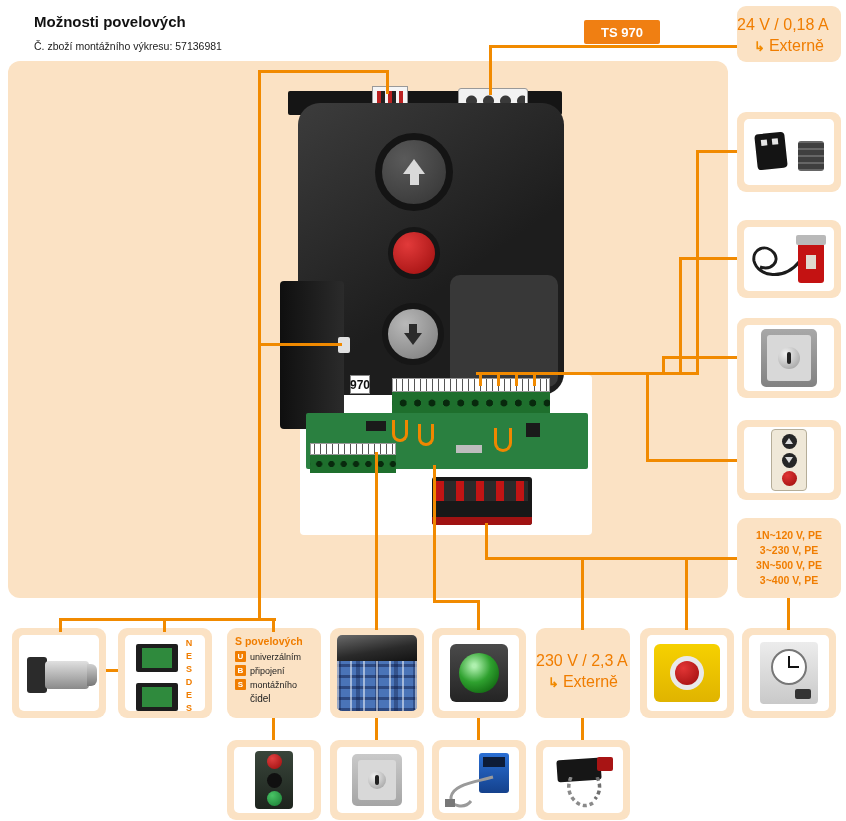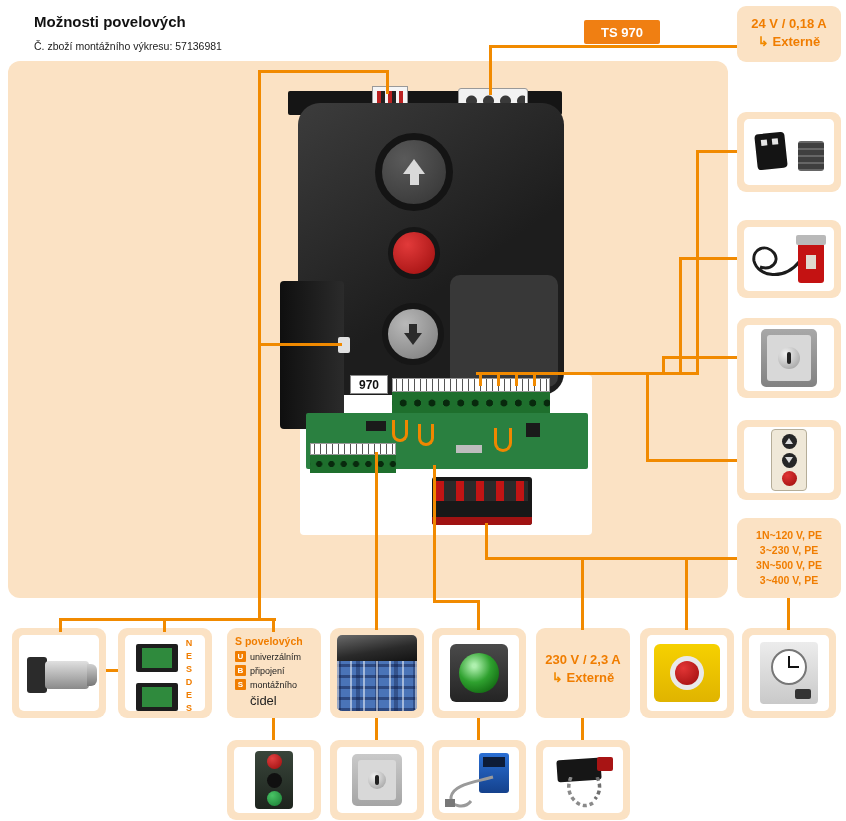--- a/index.html
+++ b/index.html
@@ -2,37 +2,37 @@
 <html><head>
 <meta charset="utf-8">
 <style>
   *{margin:0;padding:0;box-sizing:border-box}
   html,body{width:846px;height:821px}
   body{position:relative;background:#fff;font-family:"Liberation Sans",sans-serif;overflow:hidden}
   .line{position:absolute;background:#F18A00;z-index:4}
   .pbox{position:absolute;background:#FBE2C4;border-radius:9px;z-index:3}
   .panel{position:absolute;background:#FBE2C4;border-radius:12px;z-index:1}
   .inner{position:absolute;inset:7px;background:#fff;border-radius:5px;overflow:hidden}
-  .tx1{color:#F07D00;font-weight:bold;font-size:13px;text-align:center}
+  .tx1{color:#F07D00;font-weight:normal;font-size:16px;text-align:left}
   .txrow{display:flex;align-items:center;justify-content:center;gap:4px;margin-top:3px}
   .arrow{color:#F18A00;font-weight:bold;font-size:13px;line-height:11px}
   .powline{color:#F07D00;font-weight:bold;font-size:10.5px;text-align:center;line-height:15px}
   .pbtn{width:15px;height:15px;border-radius:50%;display:flex;align-items:center;justify-content:center}
   .tri-up{width:0;height:0;border-left:4px solid transparent;border-right:4px solid transparent;border-bottom:6px solid #ddd}
   .tri-dn{width:0;height:0;border-left:4px solid transparent;border-right:4px solid transparent;border-top:6px solid #ddd}
   .keysw{position:absolute;left:50%;top:50%;transform:translate(-50%,-50%);width:56px;height:58px;background:linear-gradient(#a8a8a8,#828282);border-radius:5px;padding:6px}
   .keysw-face{width:100%;height:100%;background:#d8d8d8;border-radius:3px;display:flex;align-items:center;justify-content:center}
   .keysw-cyl{width:22px;height:22px;border-radius:50%;background:radial-gradient(circle at 35% 30%,#f2f2f2,#979797);display:flex;align-items:center;justify-content:center}
   .keysw-slot{width:4px;height:12px;background:#222;border-radius:2px}
   .mini-pcb{width:42px;height:28px;background:#1d1d1d;border-radius:2px;position:relative}
   .mini-pcb::after{content:"";position:absolute;inset:4px 6px;background:#2f8a3d}
   .vtext{writing-mode:vertical-rl;text-orientation:upright;color:#F07D00;font-weight:bold;font-size:9px;letter-spacing:3px}
   .srow{display:flex;align-items:center;gap:4px;margin:3px 0;font-size:9px;color:#222}
   .skey{width:11px;height:11px;background:#F07D00;color:#fff;font-size:8px;font-weight:bold;display:flex;align-items:center;justify-content:center;border-radius:1px;flex:0 0 auto}
-  .sfoot{margin-left:15px;margin-top:1px;font-size:13px;color:#222}
+  .sfoot{margin-left:15px;margin-top:1px;font-size:10px;color:#222}
   .dev-abs{position:absolute}
 </style>
 </head>
 <body>
 
 <div class="dev-abs" style="left:34px;top:13px;font-size:15px;font-weight:bold;color:#111;z-index:5">Možnosti povelových</div>
 <div class="dev-abs" style="left:34px;top:40px;font-size:10.5px;color:#222;z-index:5">Č. zboží montážního výkresu: 57136981</div>
 <div class="dev-abs" style="left:584px;top:20px;width:76px;height:24px;background:#F07F12;color:#fff;font-weight:bold;font-size:13px;display:flex;align-items:center;justify-content:center;border-radius:2px;z-index:5">TS 970</div>
 
 <div class="panel" style="left:8px;top:61px;width:720px;height:537px"></div>
@@ -94,21 +94,21 @@
   </div>
   <div class="dev-abs" style="left:108px;top:152px;width:52px;height:52px;border-radius:50%;border:5px solid #161616;background:radial-gradient(circle at 35% 30%,#e23a3a,#9c0d0d)"></div>
   <div class="dev-abs" style="left:102px;top:228px;width:62px;height:62px;border-radius:50%;border:6px solid #161616;background:radial-gradient(circle at 35% 30%,#b9b9b9,#7a7a7a);display:flex;align-items:center;justify-content:center">
     <div style="display:flex;flex-direction:column;align-items:center">
       <div style="width:8px;height:9px;background:#2b2b2b"></div>
       <div style="width:0;height:0;border-left:9px solid transparent;border-right:9px solid transparent;border-top:12px solid #2b2b2b"></div>
     </div>
   </div>
   <div class="dev-abs" style="left:0;top:206px;width:64px;height:148px;background:linear-gradient(90deg,#0f0f0f,#2b2b2b);border-radius:4px"></div>
   <div class="dev-abs" style="left:58px;top:262px;width:12px;height:16px;background:#e0e0e0;border-radius:2px"></div>
-  <div class="dev-abs" style="left:70px;top:300px;width:38px;height:19px;background:#fff;border:1px solid #888;display:flex;align-items:center;justify-content:center;font-size:12px;font-weight:bold;color:#111">970</div>
+  <div class="dev-abs" style="left:70px;top:300px;width:20px;height:19px;background:#fff;border:1px solid #888;display:flex;align-items:center;justify-content:center;font-size:12px;font-weight:bold;color:#111">970</div>
   <div class="dev-abs" style="left:112px;top:303px;width:158px;height:14px;background:#fff;border:1px solid #999;background-image:repeating-linear-gradient(90deg,#555 0 1px,transparent 1px 6px);background-origin:content-box;padding:2px 3px"></div>
   <div class="dev-abs" style="left:112px;top:317px;width:158px;height:22px;background:#1e6f2d;background-image:radial-gradient(circle,#08290d 3.2px,transparent 3.8px);background-size:14.4px 100%;background-position:4px center"></div>
   <div class="dev-abs" style="left:26px;top:338px;width:282px;height:56px;background:#2a8040;border-radius:2px">
     <div class="dev-abs" style="left:60px;top:8px;width:20px;height:10px;background:#1a1a1a"></div>
     <div class="dev-abs" style="left:150px;top:32px;width:26px;height:8px;background:#bdbdbd"></div>
     <div class="dev-abs" style="left:220px;top:10px;width:14px;height:14px;background:#1a1a1a"></div>
   </div>
   <div class="dev-abs" style="left:30px;top:368px;width:86px;height:12px;background:#fff;border:1px solid #999;background-image:repeating-linear-gradient(90deg,#555 0 1px,transparent 1px 6px);background-origin:content-box;padding:2px 3px"></div>
   <div class="dev-abs" style="left:30px;top:380px;width:86px;height:18px;background:#1e6f2d;background-image:radial-gradient(circle,#08290d 2.8px,transparent 3.4px);background-size:12.3px 100%;background-position:3px center"></div>
   <div class="dev-abs" style="left:112px;top:345px;width:16px;height:22px;border:3px solid #F08700;border-top:none;border-radius:0 0 10px 10px"></div>

